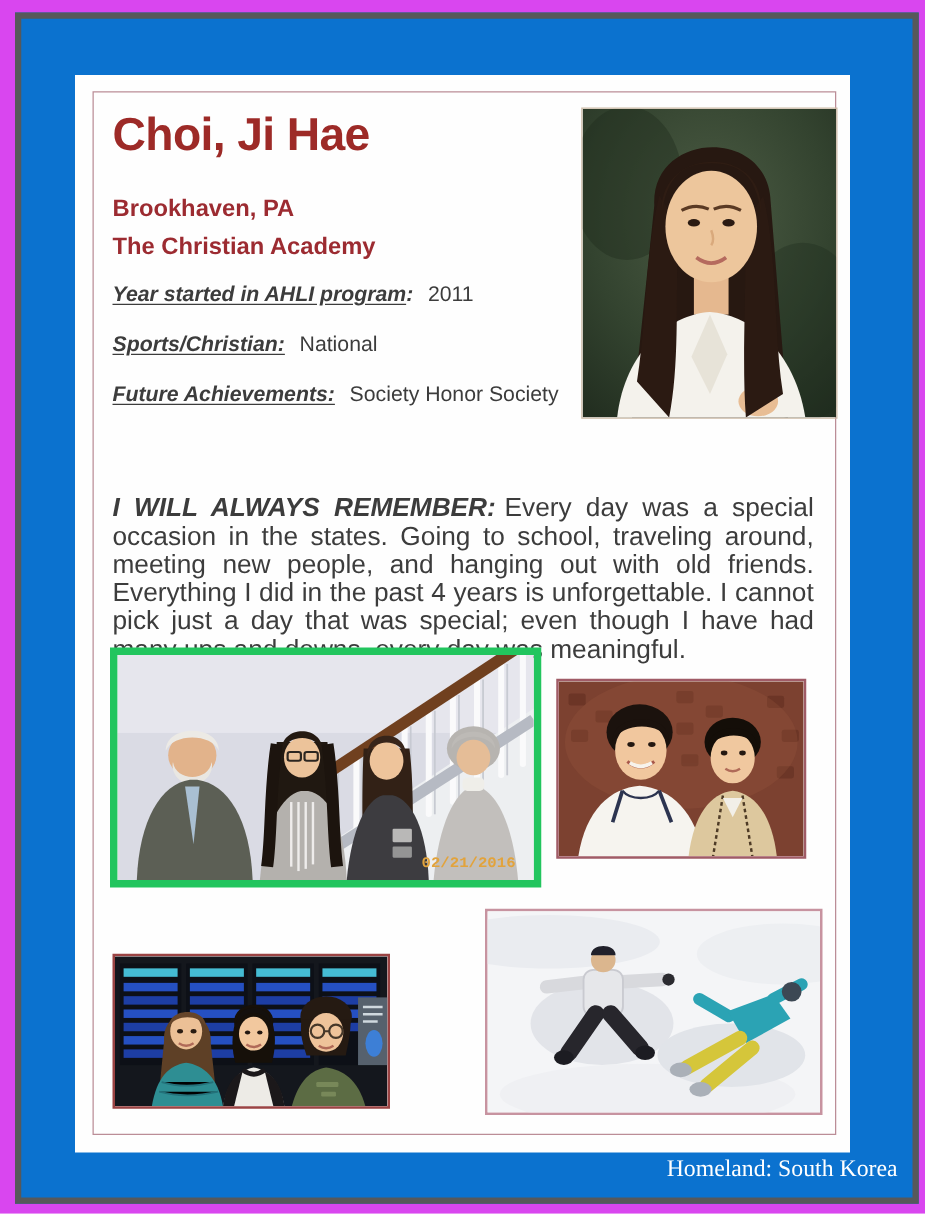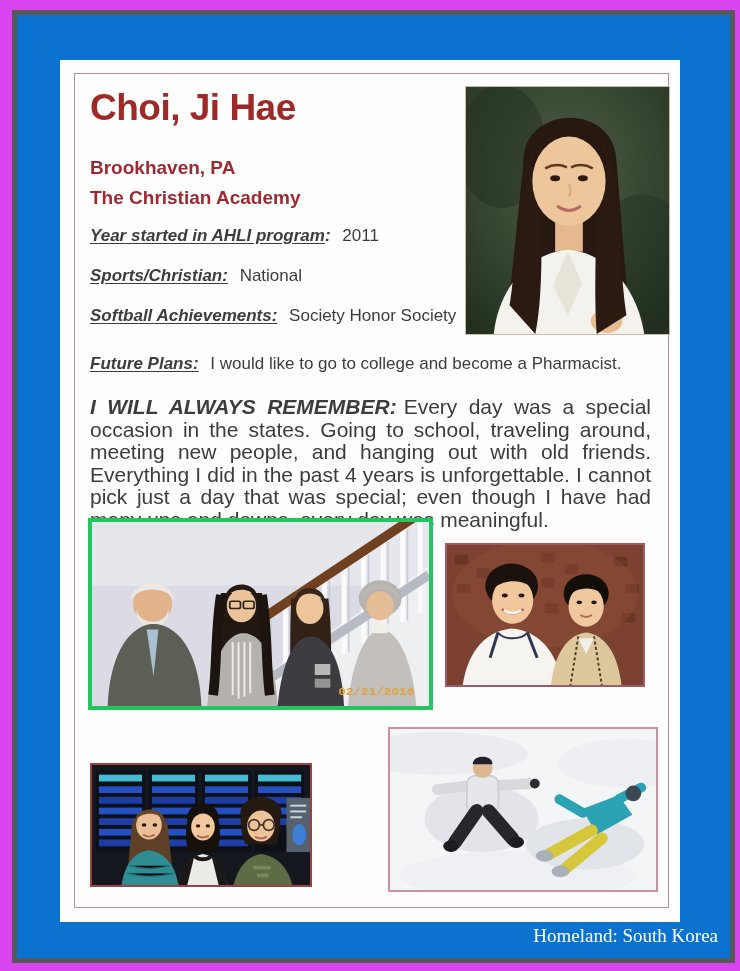--- a/index.html
+++ b/index.html
@@ -19,21 +19,21 @@
   .field{position:absolute;left:30px;font-size:17px;white-space:nowrap;}
   .field .lbl{font-weight:bold;font-style:italic;text-decoration:underline;text-underline-offset:2px;}
   .field .suf{font-weight:bold;font-style:italic;}
   .field .val{margin-left:7px;}
   .memory{position:absolute;left:30px;top:336px;width:561px;font-size:21px;
           line-height:22.5px;text-align:justify;}
   .memory .lead{font-weight:bold;font-style:italic;margin-right:7px;}
   .photo{position:absolute;box-sizing:border-box;overflow:hidden;}
   .photo svg{display:block;width:100%;height:100%;}
   .photo-portrait{left:405px;top:26px;width:205px;height:249px;border:1px solid #cbb9a4;}
-  .photo-host{left:28px;top:458px;width:345px;height:192px;border:4px solid #22c55e;}
+  .photo-host{left:28px;top:458px;width:345px;height:192px;border:6px solid #22c55e;}
   .photo-mother{left:385px;top:483px;width:200px;height:144px;border:2px solid #a05b66;}
   .photo-friends{left:30px;top:703px;width:222px;height:124px;border:2px solid #9b4343;}
   .photo-snow{left:328px;top:667px;width:270px;height:165px;border:2px solid #c793a0;}
   .footer-text{position:absolute;right:22px;top:925px;font-family:"Liberation Serif",serif;
                font-size:19px;color:#ffffff;}
 </style>
 </head>
 <body>
 
 <div id="stage">
@@ -51,26 +51,22 @@
 
     <div class="field" style="top:166px">
       <span class="lbl">Year started in AHLI program</span><span class="suf">:</span>
       <span class="val">2011</span>
     </div>
     <div class="field" style="top:206px">
       <span class="lbl">Sports/Christian:</span>
       <span class="val">National</span>
     </div>
     <div class="field" style="top:246px">
-      <span class="lbl">Softball Achievements:</span>
+      <span class="lbl">Future Achievements:</span>
       <span class="val">Society Honor Society</span>
-    </div>
-    <div class="field" style="top:294px">
-      <span class="lbl">Future Plans:</span>
-      <span class="val">I would like to go to college and become a Pharmacist.</span>
     </div>
 
     <div class="memory">
       <span class="lead">I WILL ALWAYS REMEMBER:</span><span>Every day was a special occasion in the states. Going to school, traveling around, meeting new people, and hanging out with old friends.  Everything I did in the past 4 years is unforgettable. I cannot pick just a day that was special; even though I have had many ups and downs, every day was meaningful.</span>
     </div>
 
     <div class="photo photo-portrait" aria-label="School portrait of student with long dark hair wearing a white blouse on green background">
       <svg viewBox="0 0 205 249" preserveAspectRatio="none">
         <defs>
           <radialGradient id="pg" cx="50%" cy="35%" r="80%">

